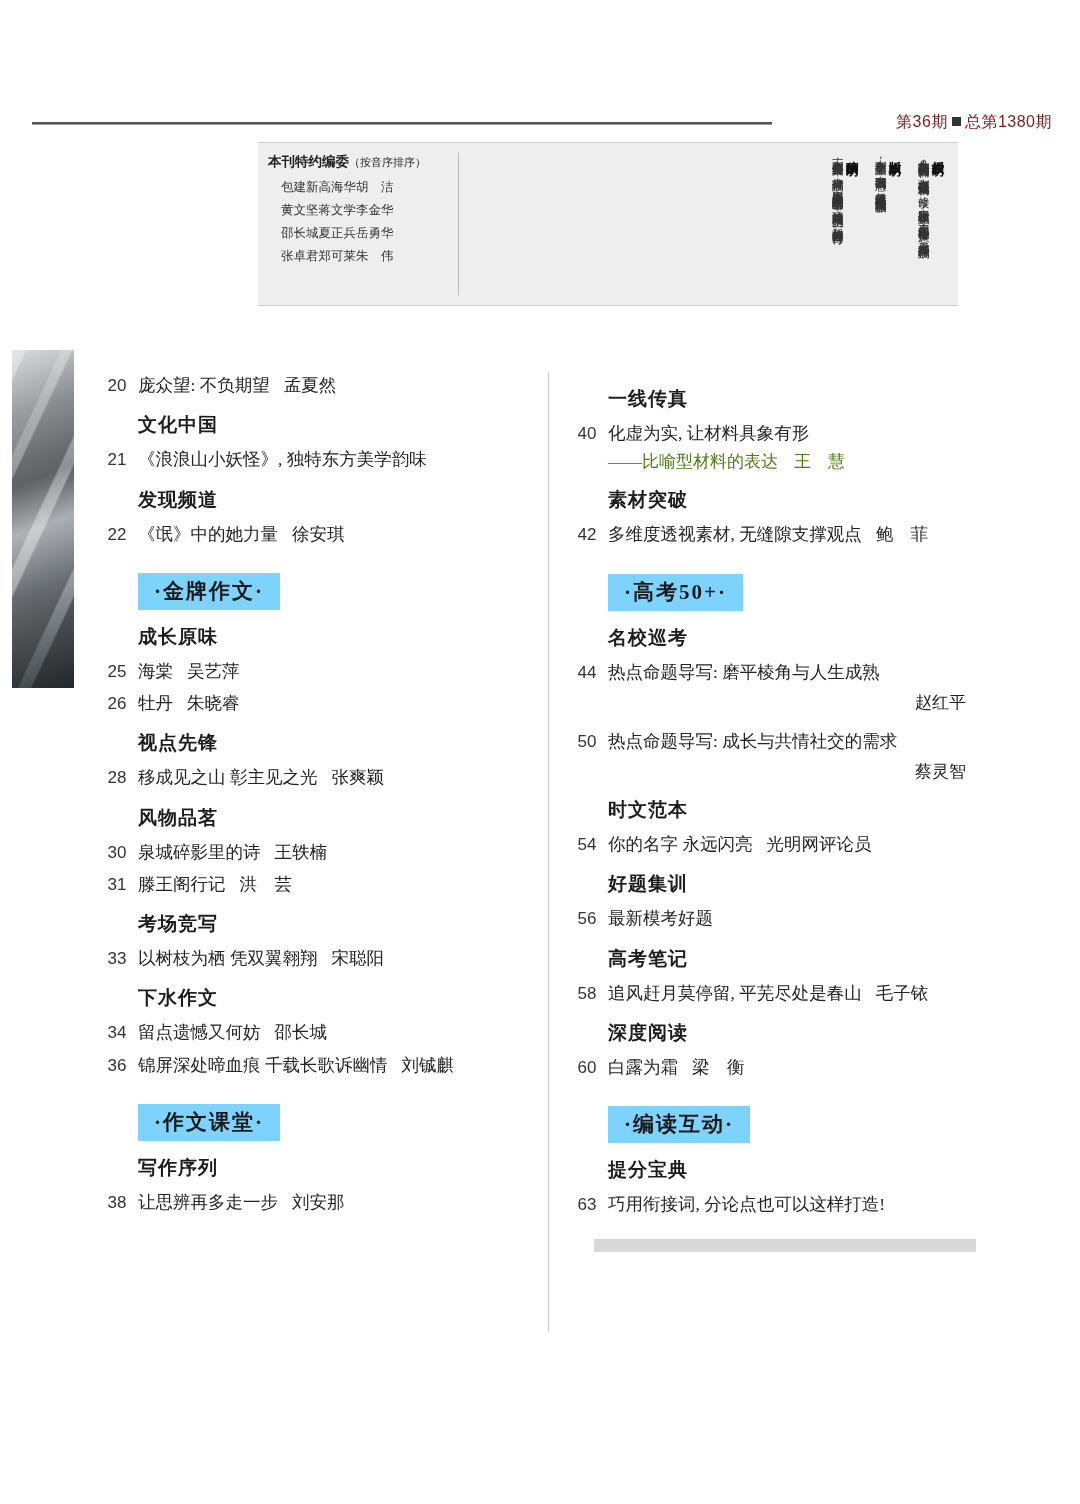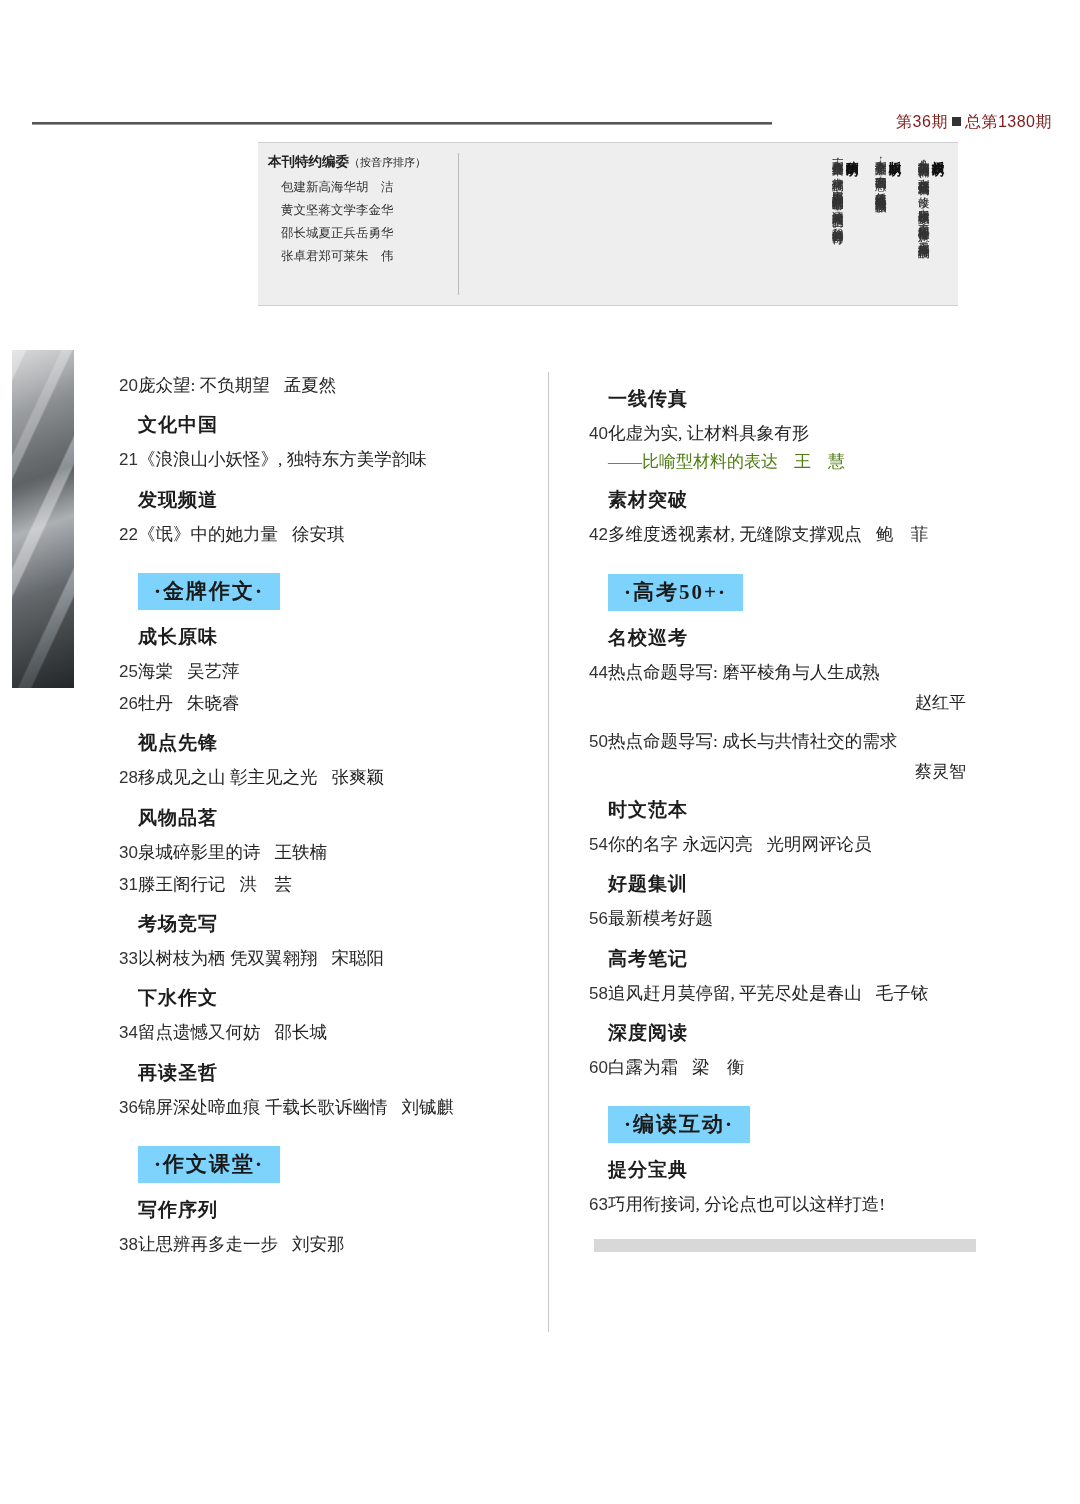--- a/index.html
+++ b/index.html
@@ -175,21 +175,21 @@
 
   .entry {
     display: flex;
     align-items: baseline;
     margin: 0 0 6px 0;
     min-height: 26px;
   }
   .pg {
     width: 42px;
     flex: 0 0 42px;
-    text-align: right;
+    text-align: center;
     font-size: 17px;
     color: #333;
     font-family: "Liberation Sans", sans-serif;
   }
   .ttl {
     font-size: 17.5px;
     color: #242424;
     line-height: 1.5;
   }
   .ttl .author {
@@ -339,21 +339,20 @@
       <div class="section-h">考场竞写</div>
       <div class="entry">
         <div class="pg">33</div>
         <div class="ttl"><span>以树枝为栖 凭双翼翱翔</span><span class="author">宋聪阳</span></div>
       </div>
       <div class="section-h">下水作文</div>
       <div class="entry">
         <div class="pg">34</div>
         <div class="ttl"><span>留点遗憾又何妨</span><span class="author">邵长城</span></div>
       </div>
-      <div class="section-h">再读圣哲</div>
       <div class="entry">
         <div class="pg">36</div>
         <div class="ttl"><span>锦屏深处啼血痕 千载长歌诉幽情</span><span class="author">刘铖麒</span></div>
       </div>
       <div class="cat"><span class="cat-inner">·作文课堂·</span></div>
       <div class="section-h">写作序列</div>
       <div class="entry">
         <div class="pg">38</div>
         <div class="ttl"><span>让思辨再多走一步</span><span class="author">刘安那</span></div>
       </div>

